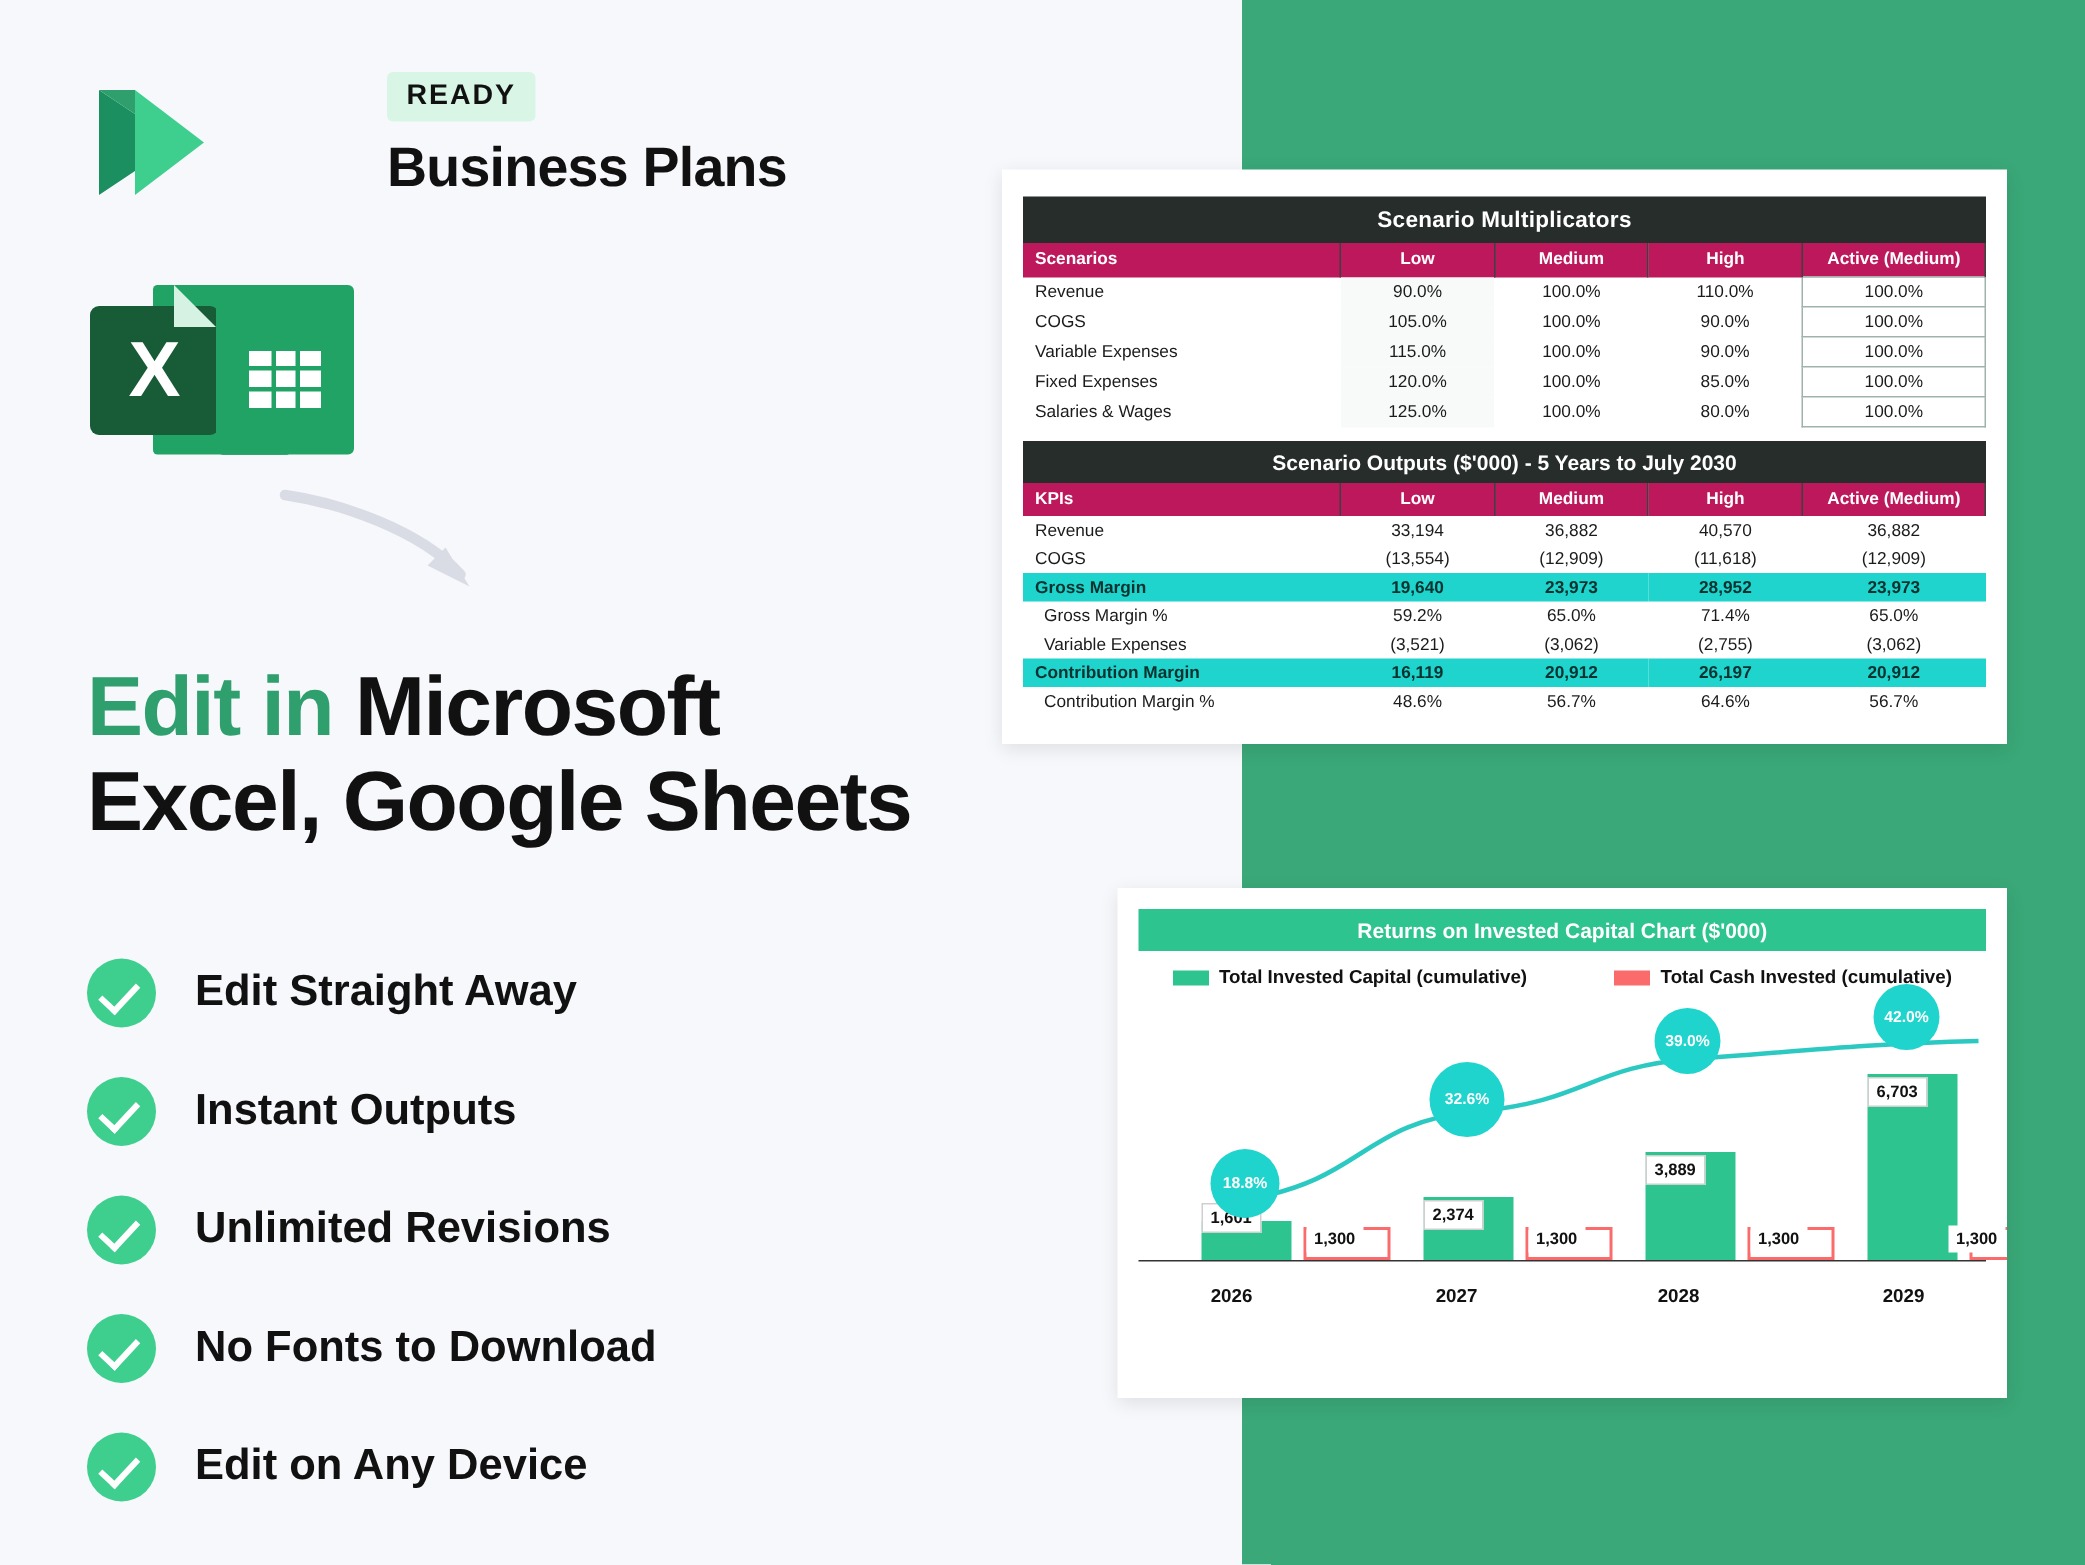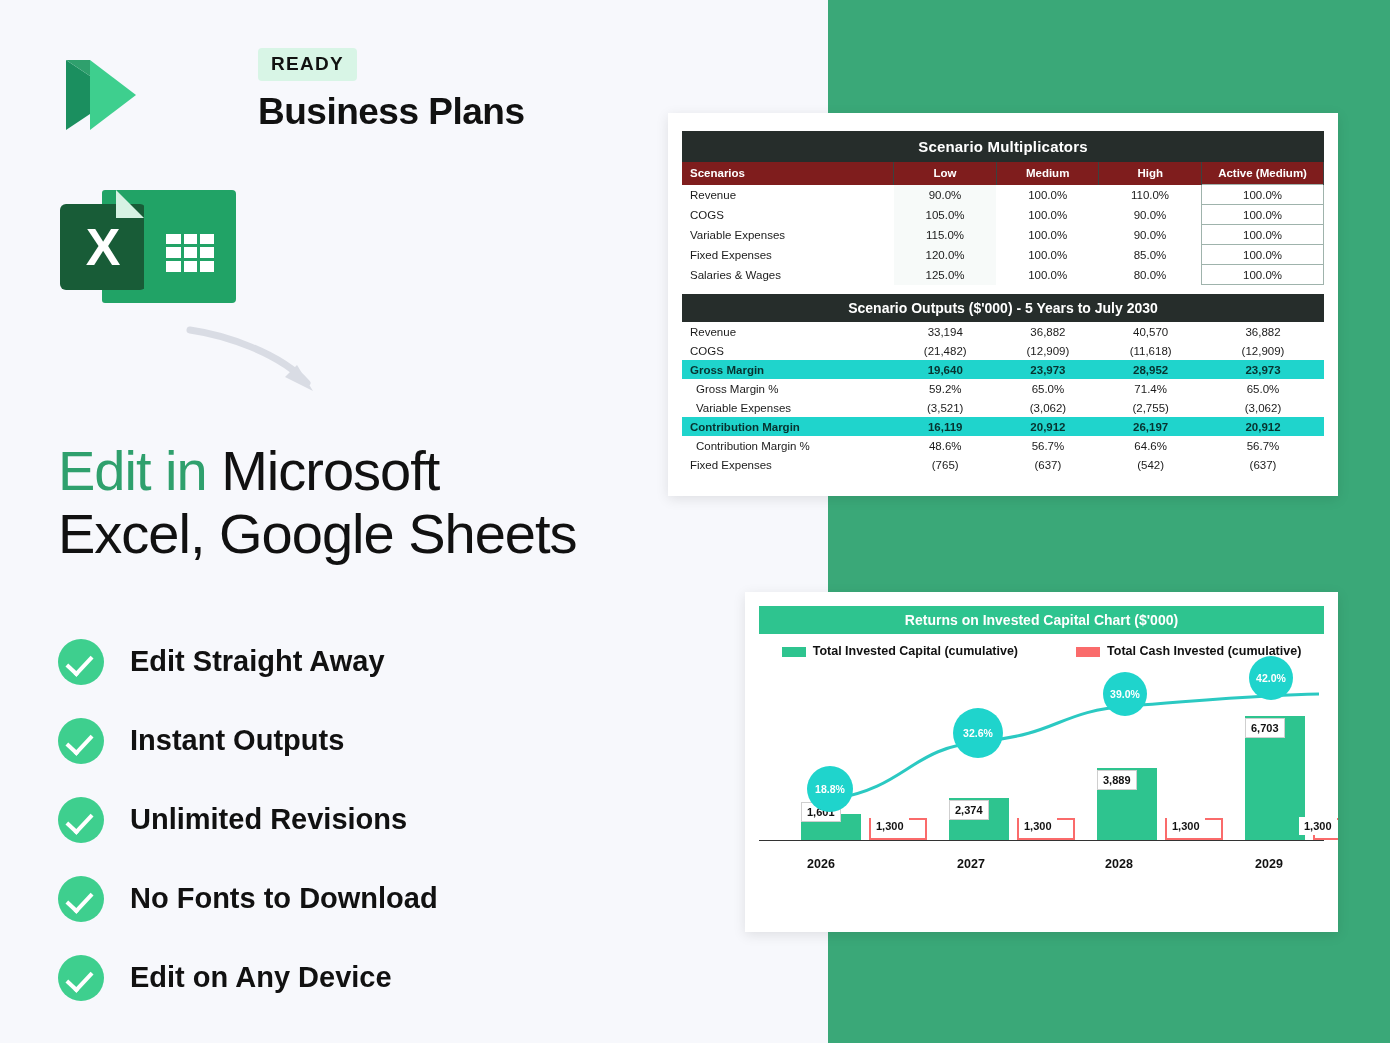--- a/index.html
+++ b/index.html
@@ -169,21 +169,21 @@
     height: 80px;
   }
 
   
   .headline {
     position: absolute;
     left: 58px;
     top: 440px;
     width: 700px;
     font-size: 56px;
-    font-weight: normal;
+    font-weight: bold;
     line-height: 1.12;
     color: #111;
     letter-spacing: -1px;
   }
   .headline .accent { color: #2fa06d; }
 
   
   .features {
     position: absolute;
     left: 58px;
@@ -254,21 +254,21 @@
     letter-spacing: 0.2px;
   }
   table.sc {
     width: 100%;
     border-collapse: collapse;
     font-size: 11.5px;
     color: #1b1b1b;
     table-layout: fixed;
   }
   table.sc th {
-    background: #7f1d1d;
+    background: #be185d;
     color: #fff;
     font-size: 11.5px;
     font-weight: bold;
     padding: 5px 8px;
     text-align: center;
     border-right: 1px solid #3a4240;
   }
   table.sc th.first { text-align: left; }
   table.sc td {
     padding: 3.5px 8px;
@@ -518,30 +518,37 @@
     <div class="sc-title2">Scenario Outputs ($'000) - 5 Years to July 2030</div>
     <table class="sc">
       <colgroup>
           <col style="width:33%">
           <col style="width:16%">
           <col style="width:16%">
           <col style="width:16%">
           <col style="width:19%">
         </colgroup>
       <tbody>
+          <tr>
+        <th class="first">KPIs</th>
+        <th>Low</th>
+        <th>Medium</th>
+        <th>High</th>
+        <th>Active (Medium)</th>
+      </tr>
       <tr>
         <td class="lbl">Revenue</td>
         <td>33,194</td>
         <td>36,882</td>
         <td>40,570</td>
         <td>36,882</td>
       </tr>
       <tr>
         <td class="lbl">COGS</td>
-        <td>(21,482)</td>
+        <td>(13,554)</td>
         <td>(12,909)</td>
         <td>(11,618)</td>
         <td>(12,909)</td>
       </tr>
       <tr class="row-hl">
         <td class="lbl">Gross Margin</td>
         <td>19,640</td>
         <td>23,973</td>
         <td>28,952</td>
         <td>23,973</td>

